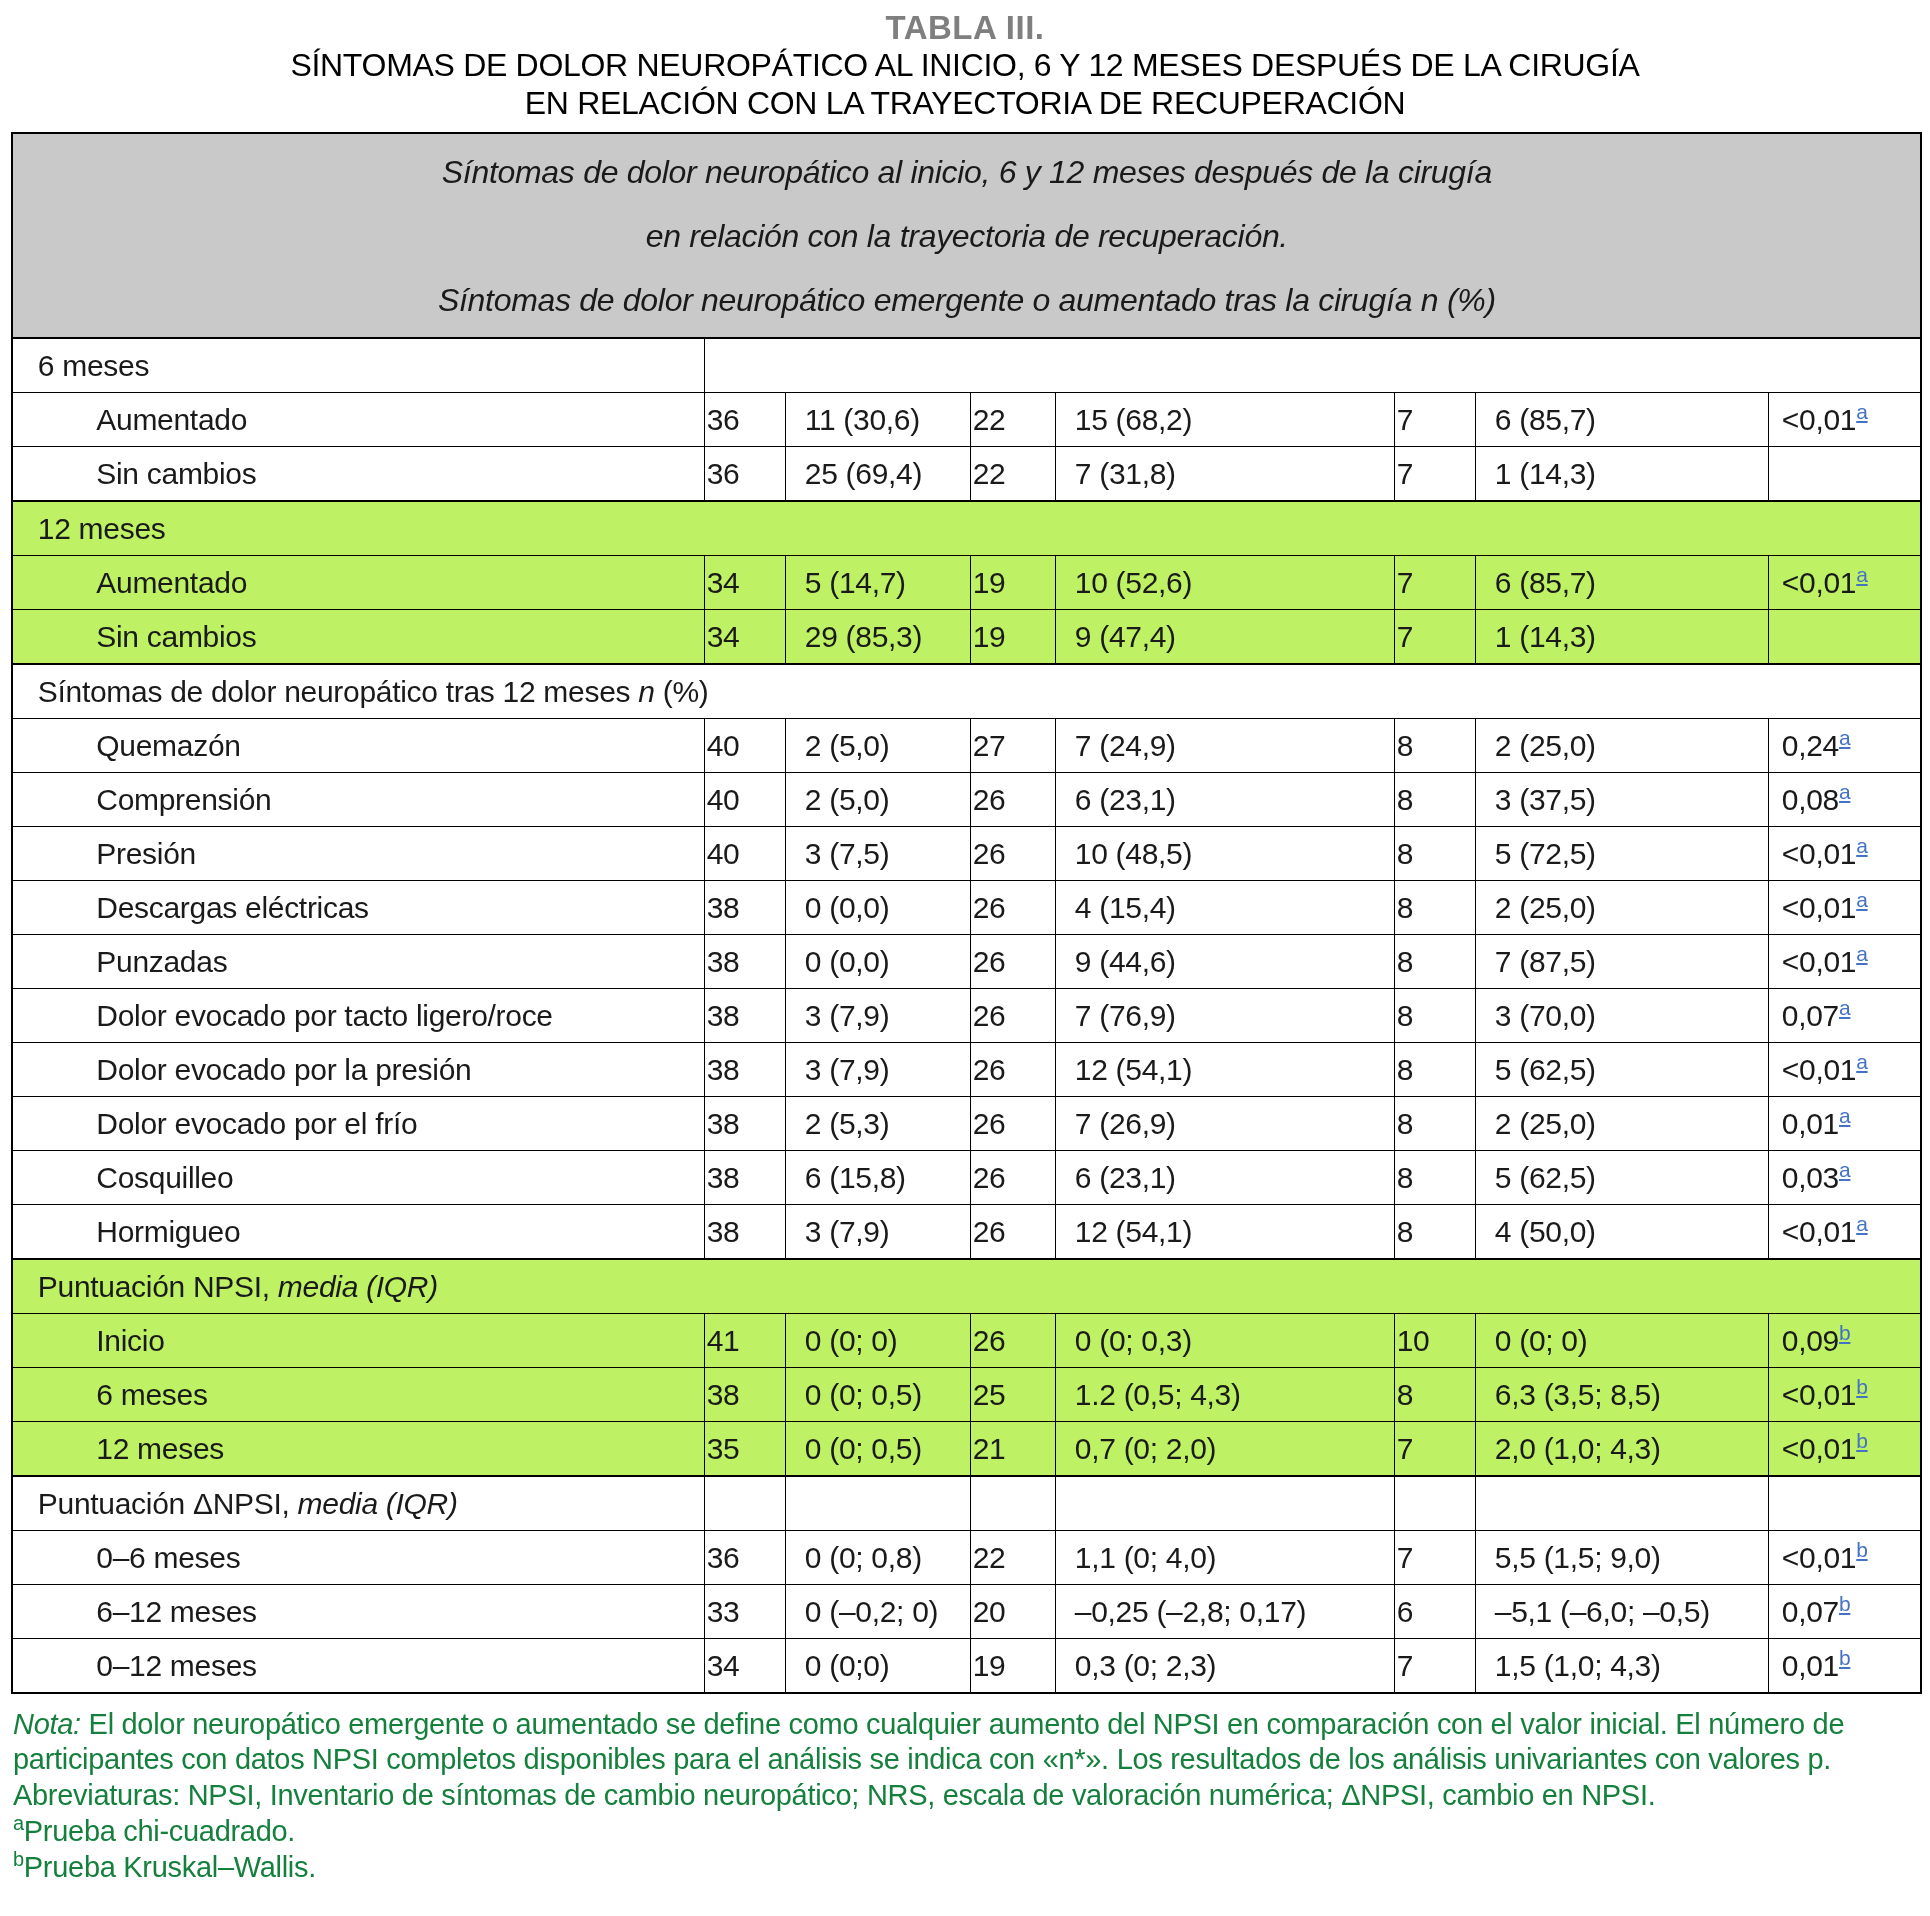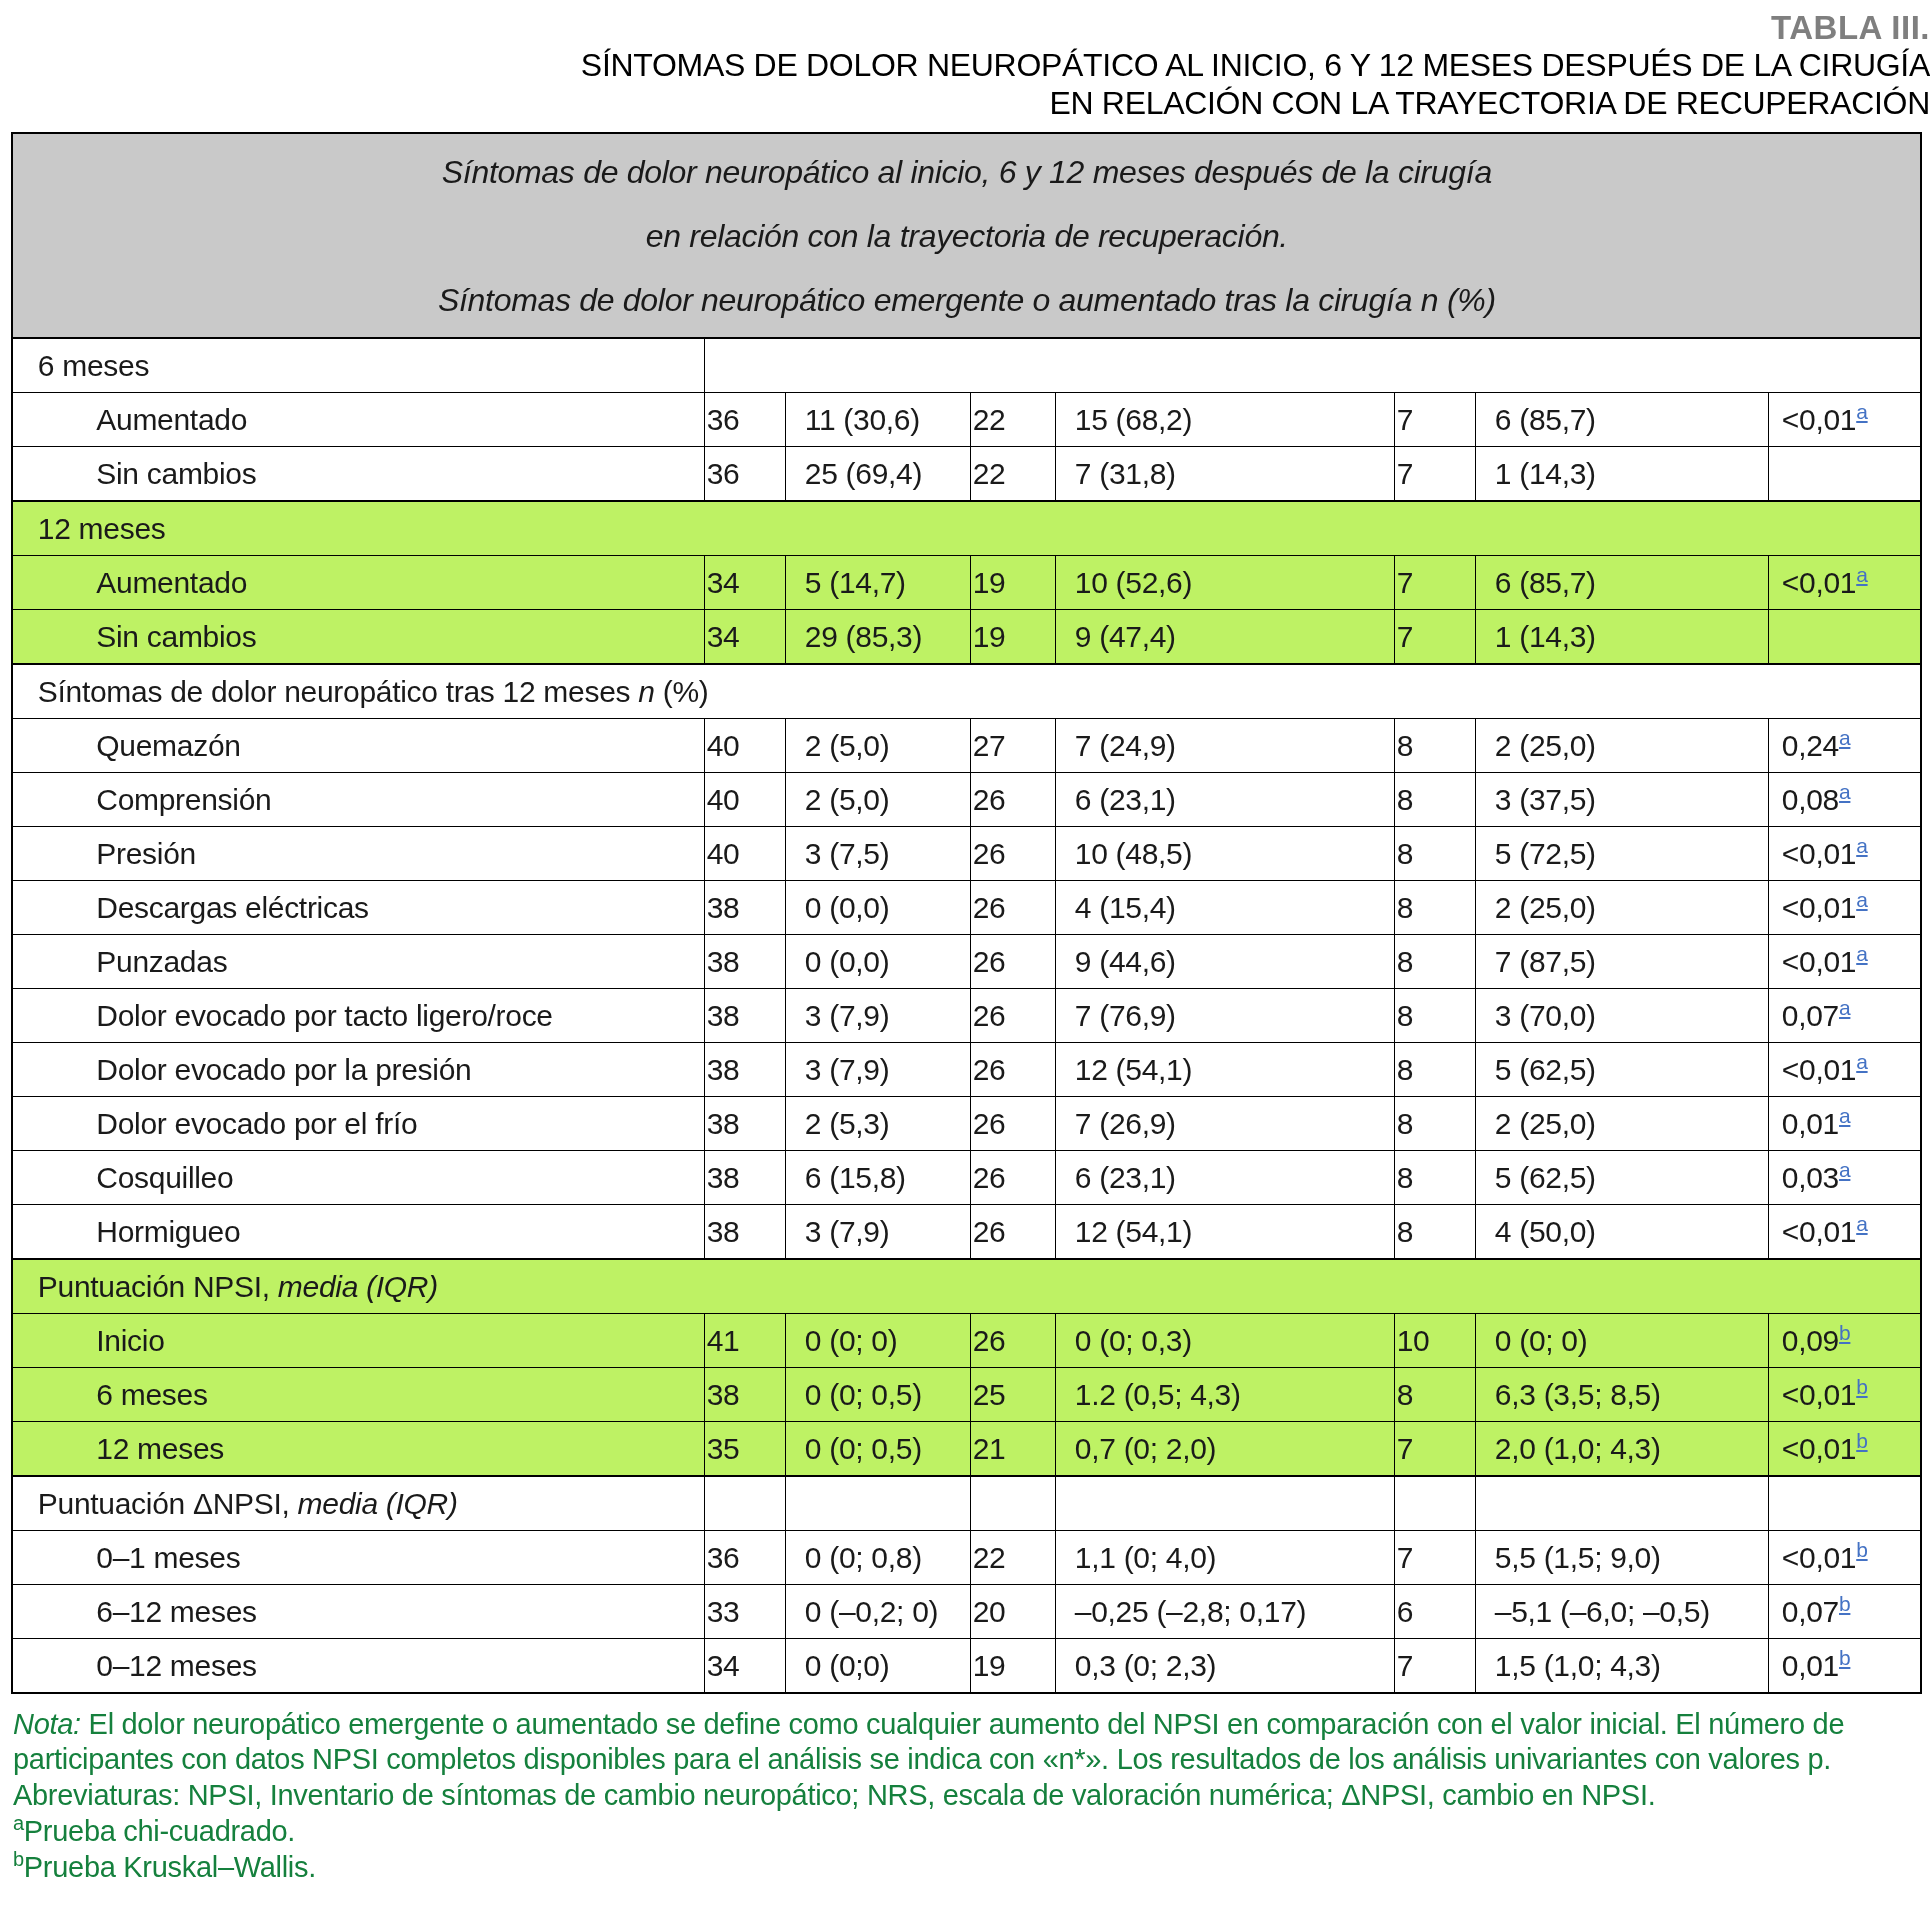--- a/index.html
+++ b/index.html
@@ -3,21 +3,21 @@
 <meta charset="utf-8">
 <style>
   html,body{margin:0;padding:0;background:#ffffff;}
   body{
     width:1930px;height:1916px;
     font-family:"Liberation Sans", sans-serif;
     color:#1a1a1a;
     letter-spacing:-0.3px;
     overflow:hidden;
   }
-  .title-block{text-align:right;padding-top:9.4px;}
+  .title-block{text-align:center;padding-top:9.4px;}
   .title-tag{font-size:33px;font-weight:bold;color:#7f7f7f;letter-spacing:0.5px;}
   .title-line{font-size:32px;color:#000;line-height:1.18;}
 
   table.main{
     border-collapse:collapse;
     table-layout:fixed;
     width:1908px;
     margin:9.4px 0 0 11.3px;
     border:2.8px solid #000;
   }
@@ -268,21 +268,21 @@
         <td class="group-label"><span>Puntuación ΔNPSI, </span><span class="it">media (IQR)</span></td>
         <td></td>
         <td></td>
         <td></td>
         <td></td>
         <td></td>
         <td></td>
         <td></td>
       </tr>
       <tr class="data">
-        <td class="data-label"><span>0–1 meses</span></td>
+        <td class="data-label"><span>0–6 meses</span></td>
         <td class="n-cell">36</td>
         <td class="v-cell">0 (0; 0,8)</td>
         <td class="n-cell">22</td>
         <td class="v-cell">1,1 (0; 4,0)</td>
         <td class="n-cell">7</td>
         <td class="v-cell">5,5 (1,5; 9,0)</td>
         <td class="p-cell"><span>&lt;0,01</span><sup class="link">b</sup></td>
       </tr>
       <tr class="data">
         <td class="data-label"><span>6–12 meses</span></td>

